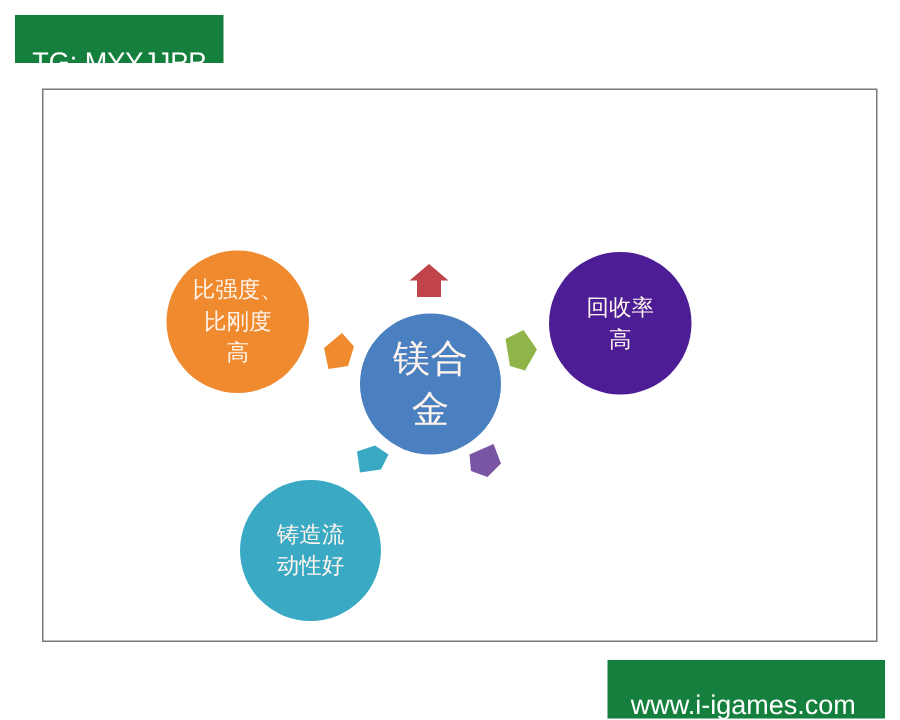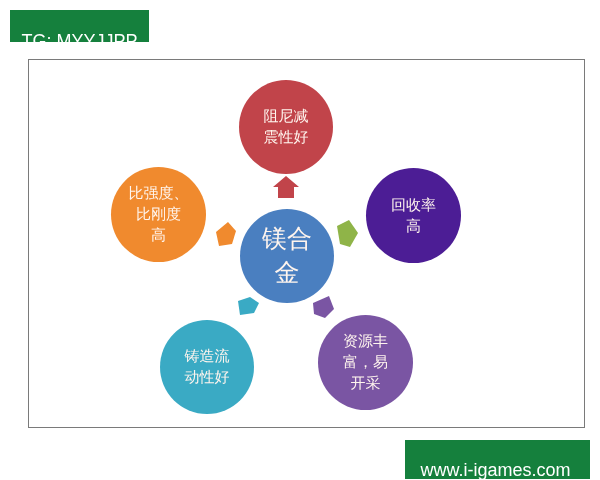--- a/index.html
+++ b/index.html
@@ -48,35 +48,26 @@
     <polygon fill="#3aaac4" points="238,301 250,297 259,303 254,313 240,315"></polygon>
 
     <polygon fill="#f08a2e" points="216,232 228,222 236,231 232,244 219,246"></polygon>
   </svg>
 
   <div class="circle" style="left:240px;top:209px;width:94px;height:94px;background:#4a7fc0;">
     <span class="center-text">镁合
 金</span>
   </div>
 
-  <div class="circle" style="left:239px;top:80px;width:94px;height:94px;background:#c1444a;">
-    <span class="small">阻尼减
-震性好</span>
-  </div>
 
   <div class="circle" style="left:366px;top:168px;width:95px;height:95px;background:#4c1d95;">
     <span class="small">回收率
 高</span>
   </div>
 
-  <div class="circle" style="left:318px;top:315px;width:95px;height:95px;background:#7a55a3;">
-    <span class="small">资源丰
-富，易
-开采</span>
-  </div>
 
   <div class="circle" style="left:160px;top:320px;width:94px;height:94px;background:#3aaac4;">
     <span class="small">铸造流
 动性好</span>
   </div>
 
   <div class="circle" style="left:111px;top:167px;width:95px;height:95px;background:#f08a2e;">
     <span class="small">比强度、
 比刚度
 高</span>

